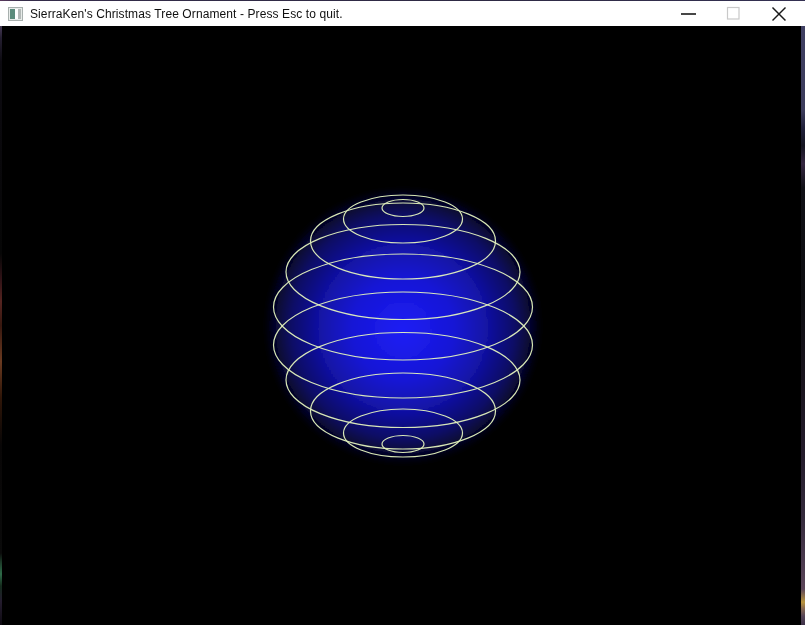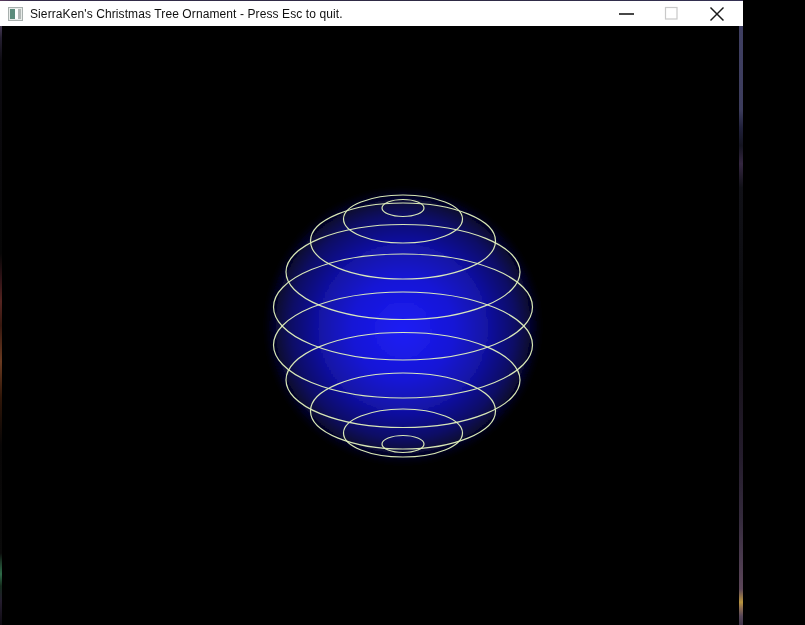--- a/index.html
+++ b/index.html
@@ -1,18 +1,18 @@
 <!DOCTYPE html>
 <html style="--titlebar_bg: #ffffff; --title_text: #101010; --client_bg: #000000; --control_icon: #1a1a1a; --maximize_disabled: #c9c9c9; --ornament_line: #e3f2bd; --ornament_core: #1d1df5; --ornament_edge: #070734; --right_border_top: #3d3d5e;"><head>
 <meta charset="utf-8">
 <style>
   html, body { margin: 0; padding: 0; background: #000; }
   .window {
     position: relative;
-    width: 743px; height: 625px;
+    width: 805px; height: 625px;
     overflow: hidden;
     font-family: "Liberation Sans", sans-serif;
   }
   .top-border {
     height: 1px; width: 100%;
     background: linear-gradient(to right, #5a3a5e 0%, #342c4a 3%, #2e2a44 60%, #343052 100%);
   }
   .titlebar {
     height: 25px; width: 100%;
     background: var(--titlebar_bg, #ffffff);

